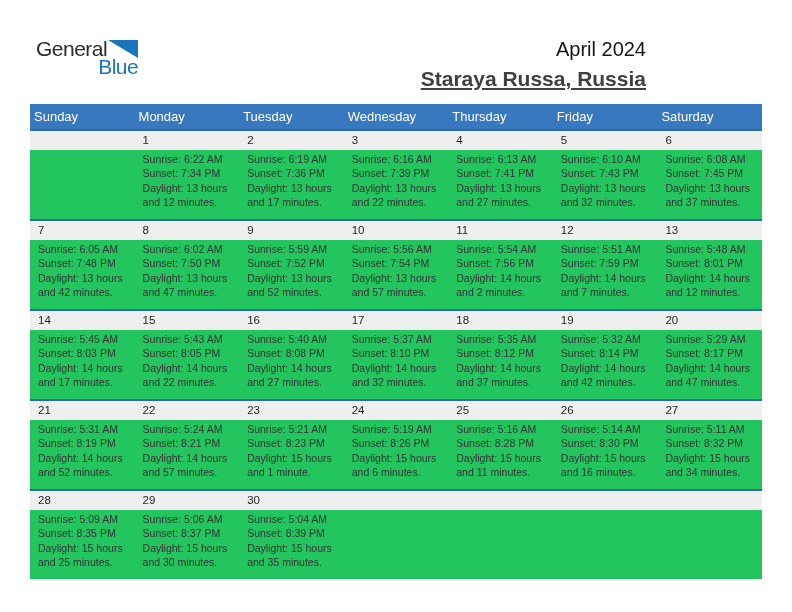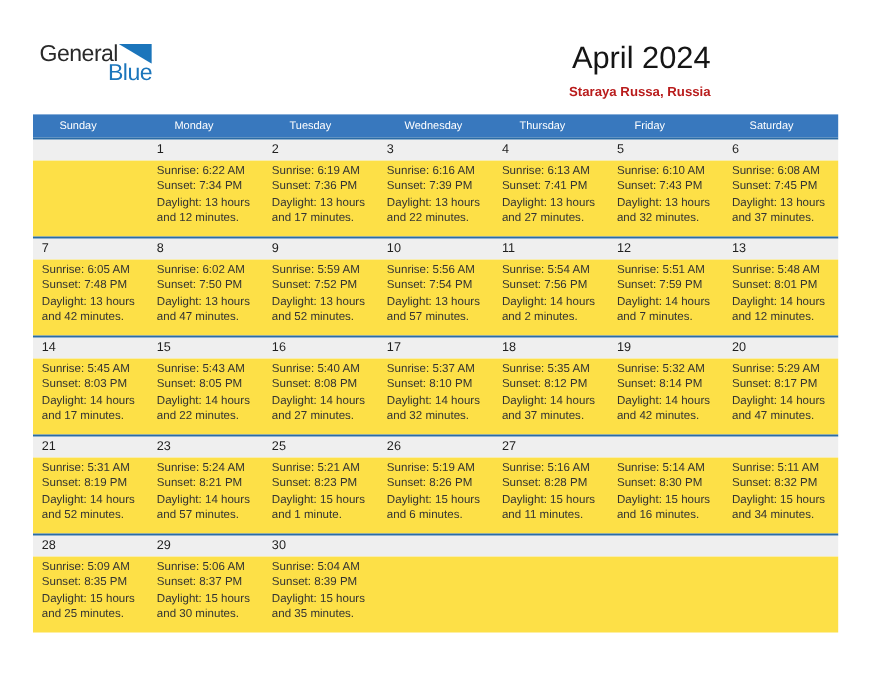--- a/index.html
+++ b/index.html
@@ -39,60 +39,61 @@
     color: #1b75bb;
     letter-spacing: -0.5px;
     margin-left: 58px;
     margin-top: -3px;
     line-height: 21px;
     text-align: right;
   }
   
   .titles { text-align: right; padding-top: 2px; }
   .page-title {
-    font-size: 28px;
+    font-size: 20px;
     color: #151515;
     line-height: 1.1;
   }
   .page-subtitle {
-    font-size: 12px;
+    font-size: 21px;
     font-weight: 700;
-    color: #b91c1c;
+    color: #404040;
     margin-top: 7px;
+    text-decoration: underline;
   }
   
   .calendar { width: 732px; }
   .weekday-header {
     display: grid;
     grid-template-columns: repeat(7, 1fr);
     background: #3878BE;
   }
   .weekday-cell {
     color: #ffffff;
-    font-size: 10px;
-    padding: 5px 0 5px 24px;
+    font-size: 13px;
+    padding: 5px 0 5px 4px;
     white-space: nowrap;
   }
   .week-row { border-top: 2px solid #2A6CA6; }
   .num-band {
     display: grid;
     grid-template-columns: repeat(7, 1fr);
     background: #EFEFEF;
   }
   .num-cell {
     font-size: 11.5px;
     color: #1f1f1f;
     padding: 2px 0 2px 8px;
     height: 15px;
     line-height: 15px;
   }
   .detail-band {
     display: grid;
     grid-template-columns: repeat(7, 1fr);
-    background: #fde047;
+    background: #22c55e;
     min-height: 69px;
   }
   .detail-cell {
     padding: 2px 6px 0 8px;
     font-size: 10.5px;
     color: #333333;
     line-height: 14.4px;
   }
   .detail-line { white-space: nowrap; }
 </style>
@@ -286,21 +287,23 @@
               <div class="detail-line">Sunrise: 5:29 AM</div>
               <div class="detail-line">Sunset: 8:17 PM</div>
               <div class="detail-line">Daylight: 14 hours</div>
               <div class="detail-line">and 47 minutes.</div>
             </div>
           </div>
         </div>
         <div class="week-row">
           <div class="num-band">
             <div class="num-cell">21</div>
+            <div class="num-cell">22</div>
             <div class="num-cell">23</div>
+            <div class="num-cell">24</div>
             <div class="num-cell">25</div>
             <div class="num-cell">26</div>
             <div class="num-cell">27</div>
           </div>
           <div class="detail-band">
             <div class="detail-cell">
               <div class="detail-line">Sunrise: 5:31 AM</div>
               <div class="detail-line">Sunset: 8:19 PM</div>
               <div class="detail-line">Daylight: 14 hours</div>
               <div class="detail-line">and 52 minutes.</div>

